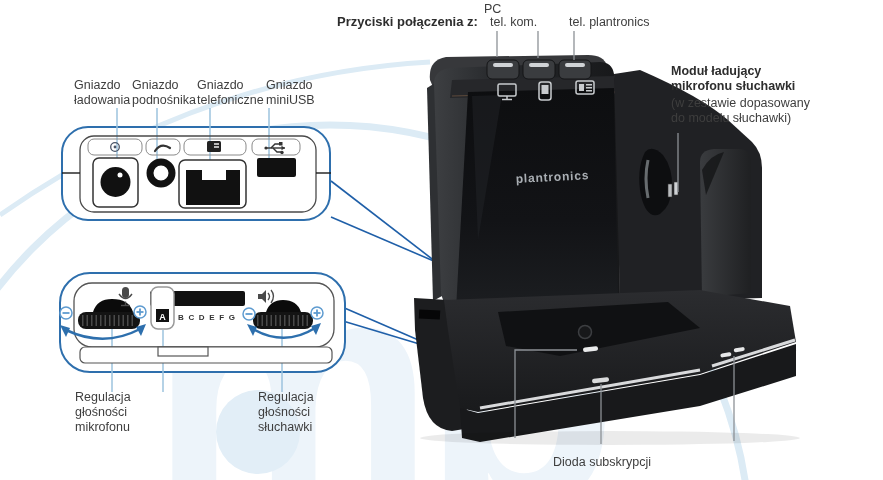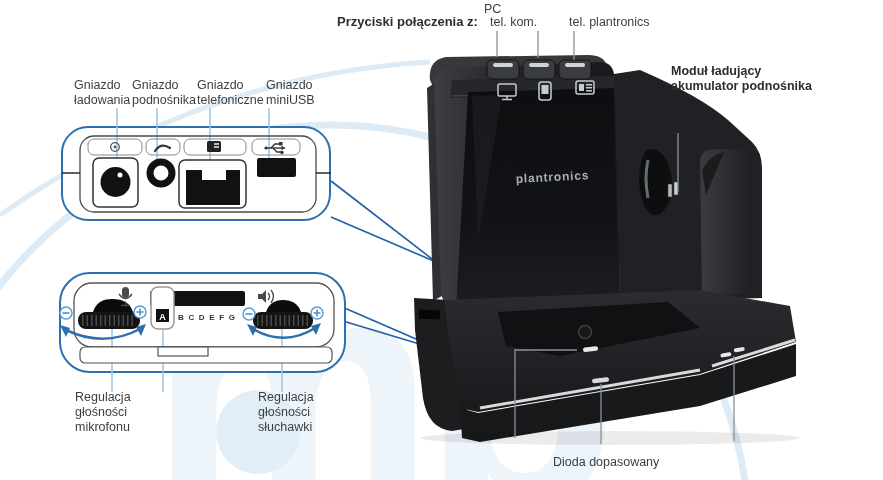--- a/index.html
+++ b/index.html
@@ -286,17 +286,19 @@
 miniUSB</div>
 
 <div class="lbl" style="left:75px;top:390px;">Regulacja
 głośności
 mikrofonu</div>
 <div class="lbl" style="left:258px;top:390px;">Regulacja
 głośności
 słuchawki</div>
 
 <div class="lbl b" style="left:671px;top:64px;">Moduł ładujący
-akumulator podnośnika</div>
-
-<div class="lbl" style="left:553px;top:455px;">Dioda dopasowany</div>
+mikrofonu słuchawki</div>
+<div class="lbl" style="left:671px;top:96px;">(w zestawie dopasowany
+do modelu słuchawki)</div>
+
+<div class="lbl" style="left:553px;top:455px;">Dioda subskrypcji</div>
 
 </div>
 
 </body></html>

